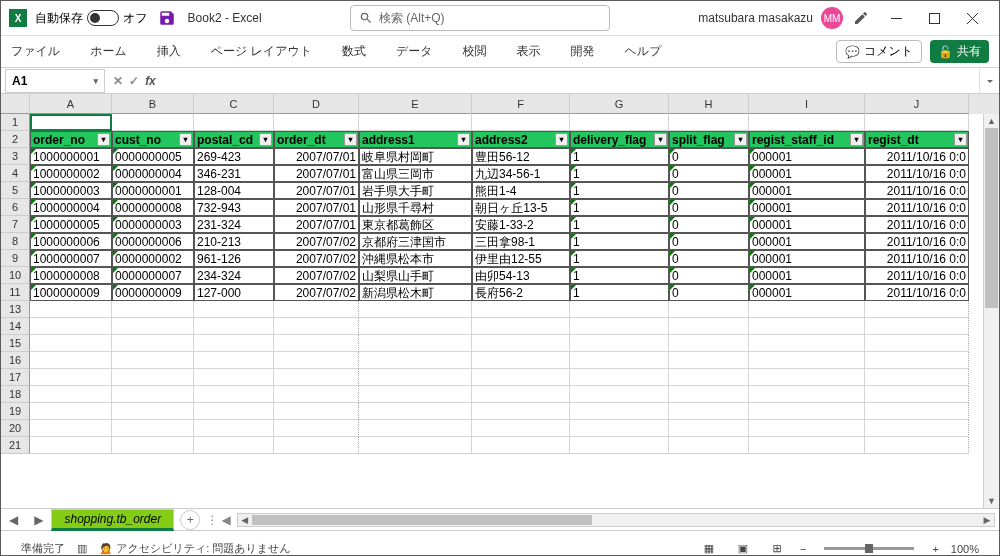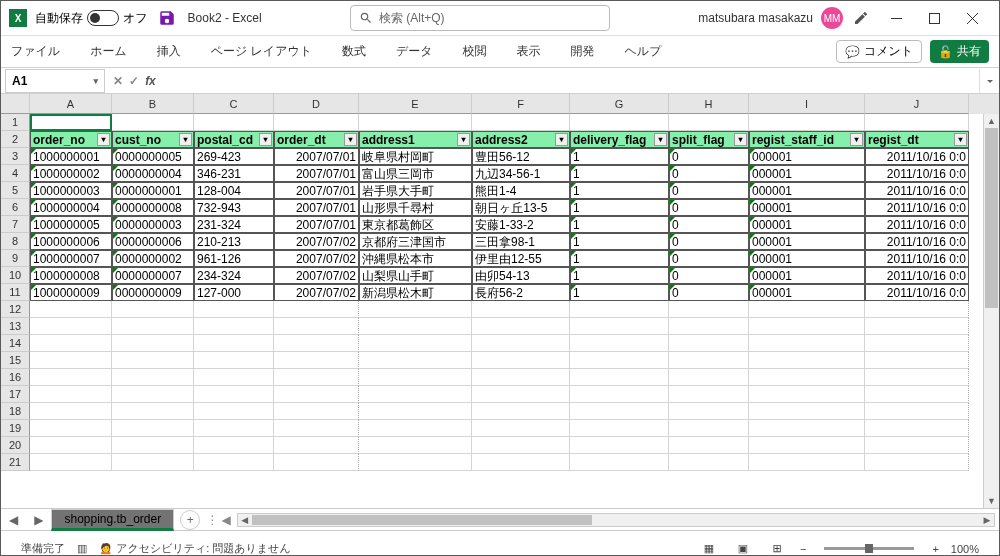--- a/index.html
+++ b/index.html
@@ -30,30 +30,30 @@
 .formula-input { flex: 1; height: 24px; padding: 0 6px; font-size: 12px; color: #333; }
 .formula-expand { width: 20px; height: 24px; display: flex; align-items: center; justify-content: center; border-left: 1px solid #ddd; }
 .sheet { position: relative; height: 414px; overflow: hidden; }
 .col-headers { display: flex; position: sticky; top: 0; background: #e6e6e6; }
 .corner { width: 29px; height: 20px; background: #e6e6e6; border-right: 1px solid #ccc; border-bottom: 1px solid #999; }
 .col-head { height: 20px; border-right: 1px solid #ccc; border-bottom: 1px solid #999; text-align: center; font-size: 11px; color: #333; line-height: 20px; background: #e6e6e6; }
 .row { display: flex; height: 17px; }
 .row-head { width: 29px; background: #e6e6e6; border-right: 1px solid #999; border-bottom: 1px solid #ccc; text-align: center; font-size: 11px; color: #333; line-height: 17px; }
 .cell { height: 17px; border-right: 1px solid #d4d4d4; border-bottom: 1px solid #d4d4d4; font-size: 12px; padding: 0 2px; line-height: 16px; white-space: nowrap; overflow: hidden; color: #000; }
 .cell.active { border: 2px solid #107c41; height: 17px; line-height: 14px; }
-.cell.header-cell { background: #86efac; font-weight: bold; position: relative; border: 0.5px solid #555; }
+.cell.header-cell { background: #22c55e; font-weight: bold; position: relative; border: 0.5px solid #555; }
 .cell.data-cell { background: #fff; border: 0.5px solid #555; }
 .filter-btn { position: absolute; right: 1px; top: 1px; width: 13px; height: 13px; background: #f0f0f0; border: 1px solid #999; font-size: 8px; display: flex; align-items: center; justify-content: center; }
 .green-triangle { position: relative; }
 .green-triangle::before { content: ""; position: absolute; top: 0; left: 0; border-top: 5px solid #008000; border-right: 5px solid transparent; }
 .dotted-r { border-right: 1px dotted #aaa !important; }
 .wA { width: 82px; } .wB { width: 82px; } .wC { width: 80px; } .wD { width: 85px; } .wE { width: 113px; } .wF { width: 98px; } .wG { width: 99px; } .wH { width: 80px; } .wI { width: 116px; } .wJ { width: 104px; }
 .sheet-tabs { height: 22px; display: flex; align-items: center; border-top: 1px solid #ccc; font-size: 12px; position: relative; }
 .tab-nav { padding: 0 8px; color: #666; }
-.sheet-tab { padding: 2px 12px; border: 1px solid #ccc; border-bottom: 3px solid #107c41; background: #737373; }
+.sheet-tab { padding: 2px 12px; border: 1px solid #ccc; border-bottom: 3px solid #107c41; background: #84cc16; font-style: italic; }
 .sheet-add { width: 20px; height: 20px; border: 1px solid #ccc; border-radius: 50%; display: flex; align-items: center; justify-content: center; margin-left: 6px; color: #666; }
 .hscroll { flex: 1; height: 14px; background: #f0f0f0; border: 1px solid #ccc; margin-left: 6px; margin-right: 4px; position: relative; }
 .hscroll-thumb { position: absolute; left: 14px; top: 1px; height: 10px; width: 45%; background: #c0c0c0; }
 .hscroll .arrow { position: absolute; top: 0; width: 14px; height: 12px; display: flex; align-items: center; justify-content: center; font-size: 9px; color: #666; }
 .hscroll .arrow.l { left: 0; } .hscroll .arrow.r { right: 0; }
 .statusbar { height: 36px; display: flex; align-items: center; border-top: 1px solid #ccc; font-size: 11px; color: #444; padding: 0 20px; gap: 12px; }
 .statusbar .spacer { flex: 1; }
 .statusbar .viewbtn { width: 22px; height: 18px; display: flex; align-items: center; justify-content: center; }
 .zoom-slider { width: 90px; height: 3px; background: #999; position: relative; margin: 0 6px; }
 .zoom-slider::after { content: ""; position: absolute; left: 45%; top: -3px; width: 8px; height: 9px; background: #666; }
@@ -290,33 +290,20 @@
       <div class="cell wC data-cell">127-000</div>
       <div class="cell wD data-cell" style="text-align: right;">2007/07/02</div>
       <div class="cell wE data-cell">新潟県松木町</div>
       <div class="cell wF data-cell">長府56-2</div>
       <div class="cell wG data-cell green-triangle">1</div>
       <div class="cell wH data-cell green-triangle">0</div>
       <div class="cell wI data-cell green-triangle">000001</div>
       <div class="cell wJ data-cell" style="text-align: right;">2011/10/16 0:0</div>
     </div>
     <div class="row">
-      <div class="row-head">12</div>
-      <div class="cell wA"></div>
-      <div class="cell wB"></div>
-      <div class="cell wC"></div>
-      <div class="cell wD dotted-r"></div>
-      <div class="cell wE"></div>
-      <div class="cell wF"></div>
-      <div class="cell wG"></div>
-      <div class="cell wH"></div>
-      <div class="cell wI"></div>
-      <div class="cell wJ dotted-r"></div>
-    </div>
-    <div class="row">
       <div class="row-head">13</div>
       <div class="cell wA"></div>
       <div class="cell wB"></div>
       <div class="cell wC"></div>
       <div class="cell wD dotted-r"></div>
       <div class="cell wE"></div>
       <div class="cell wF"></div>
       <div class="cell wG"></div>
       <div class="cell wH"></div>
       <div class="cell wI"></div>

